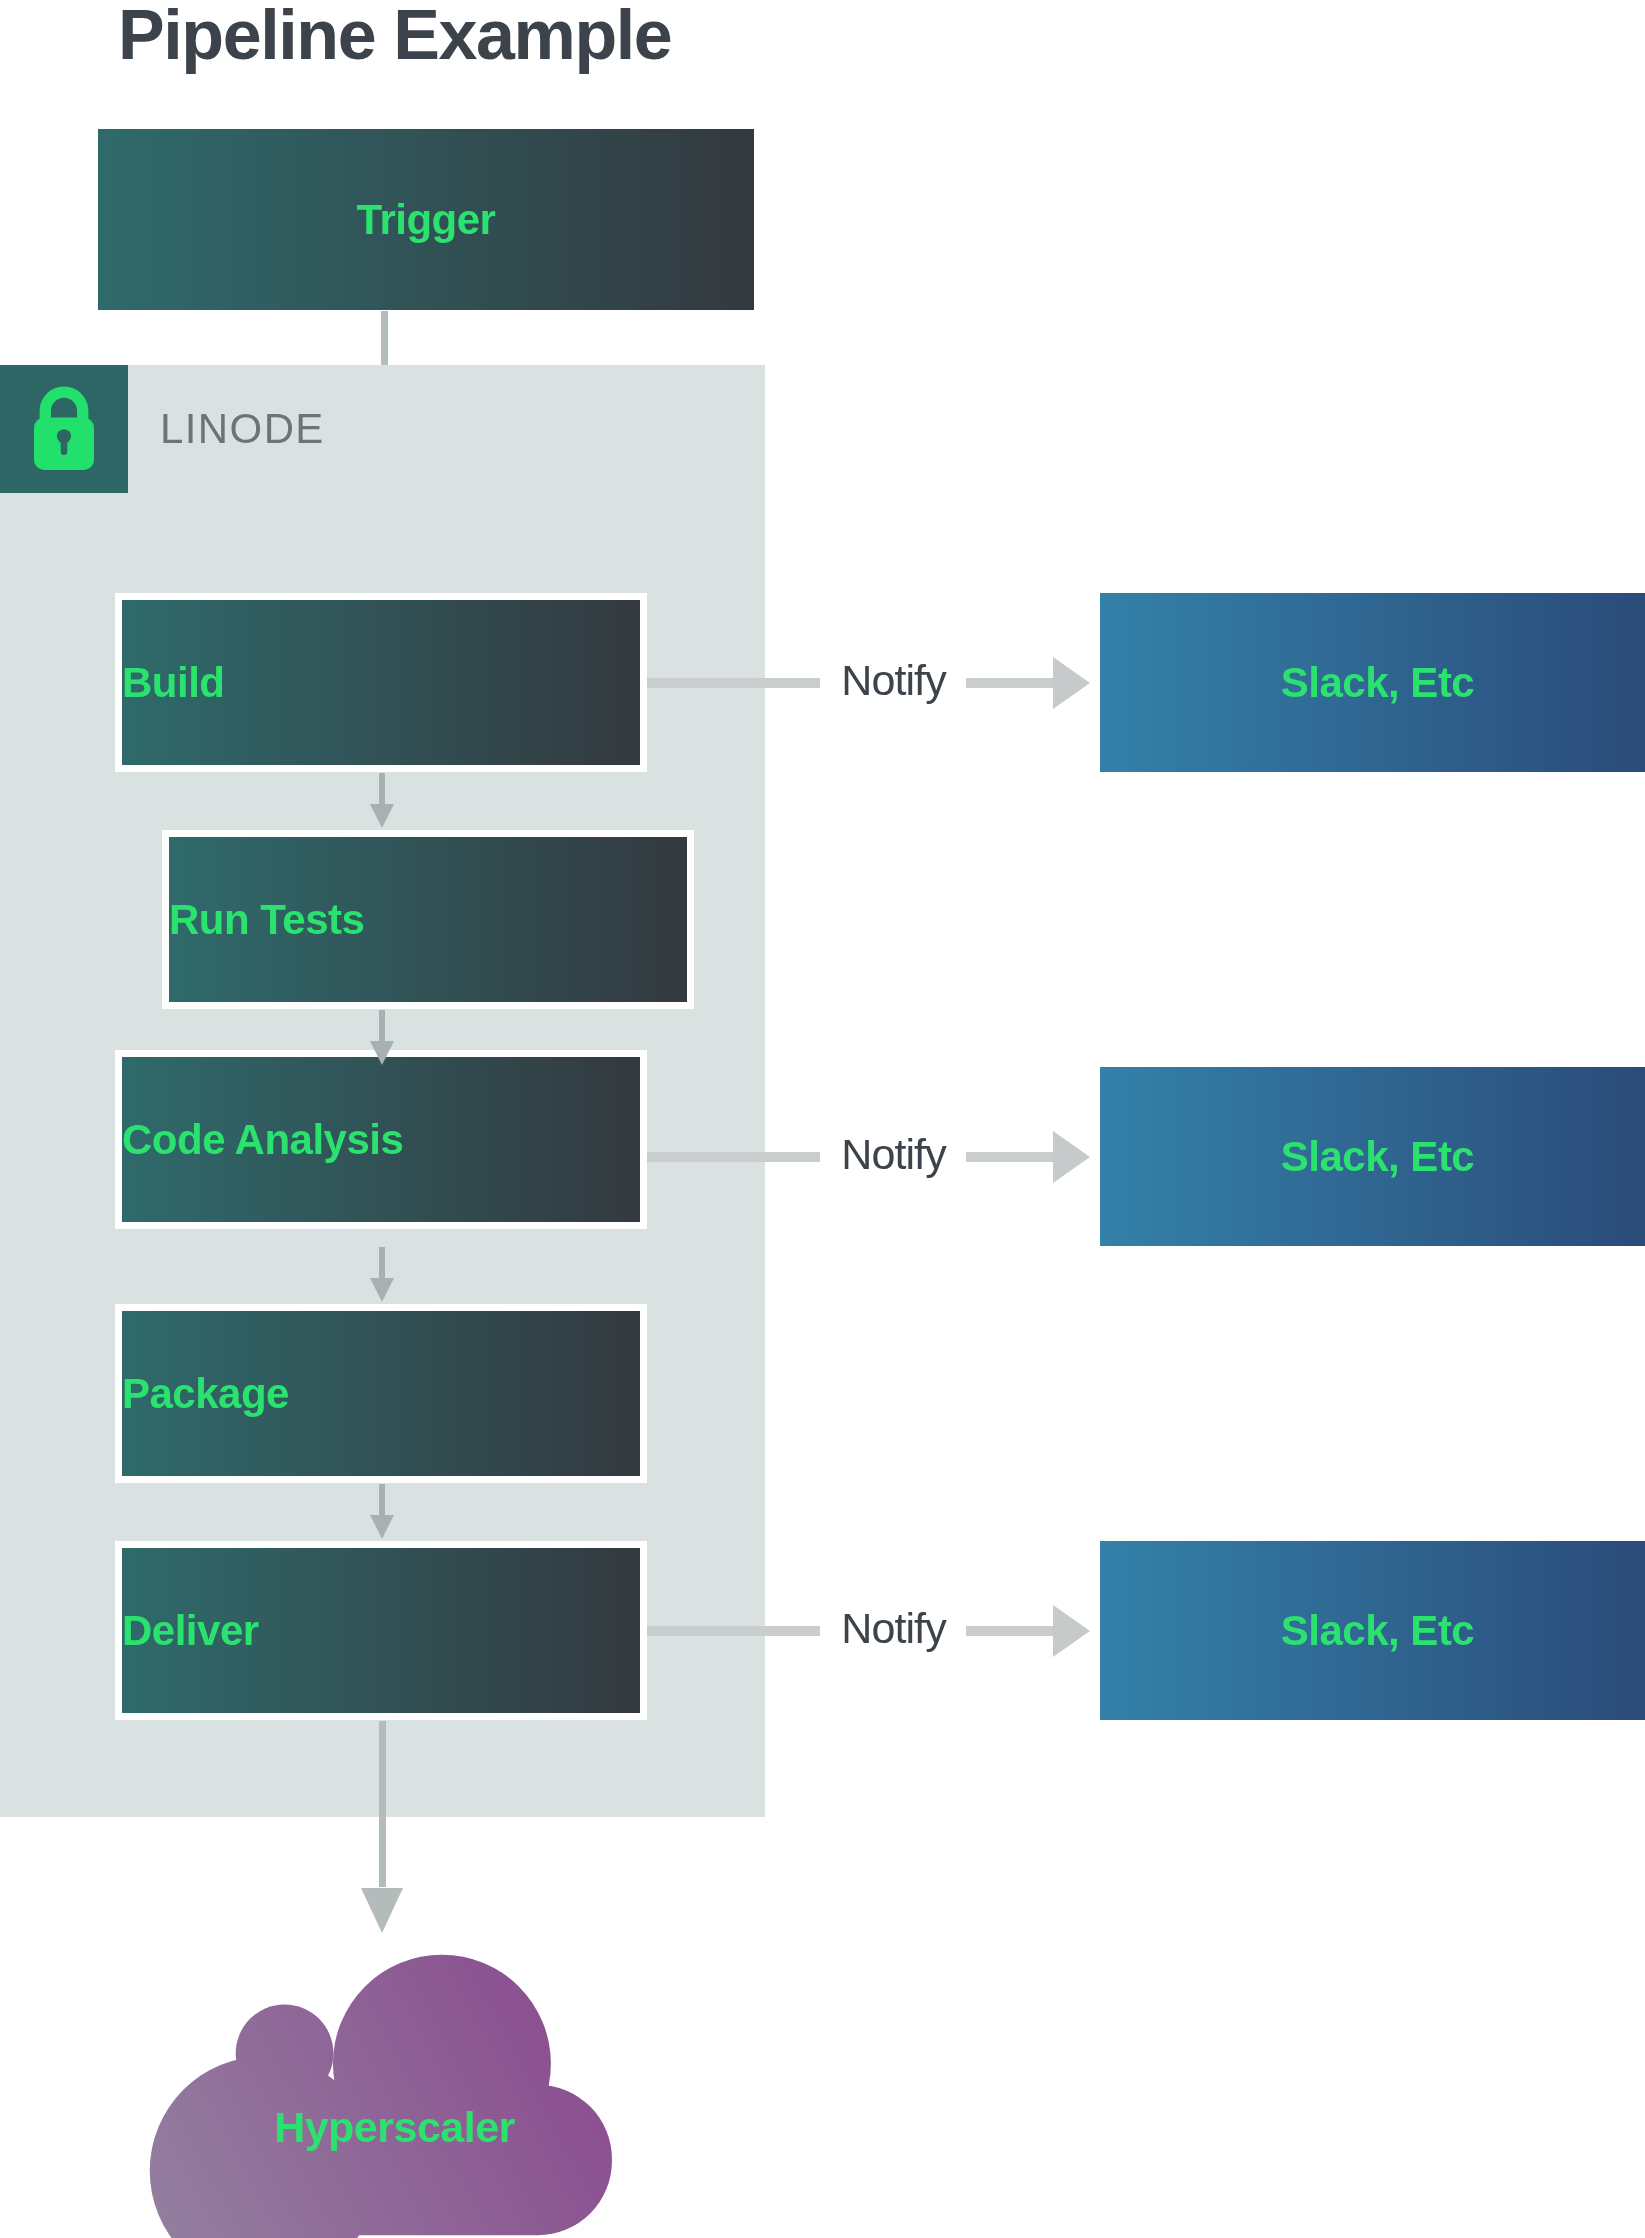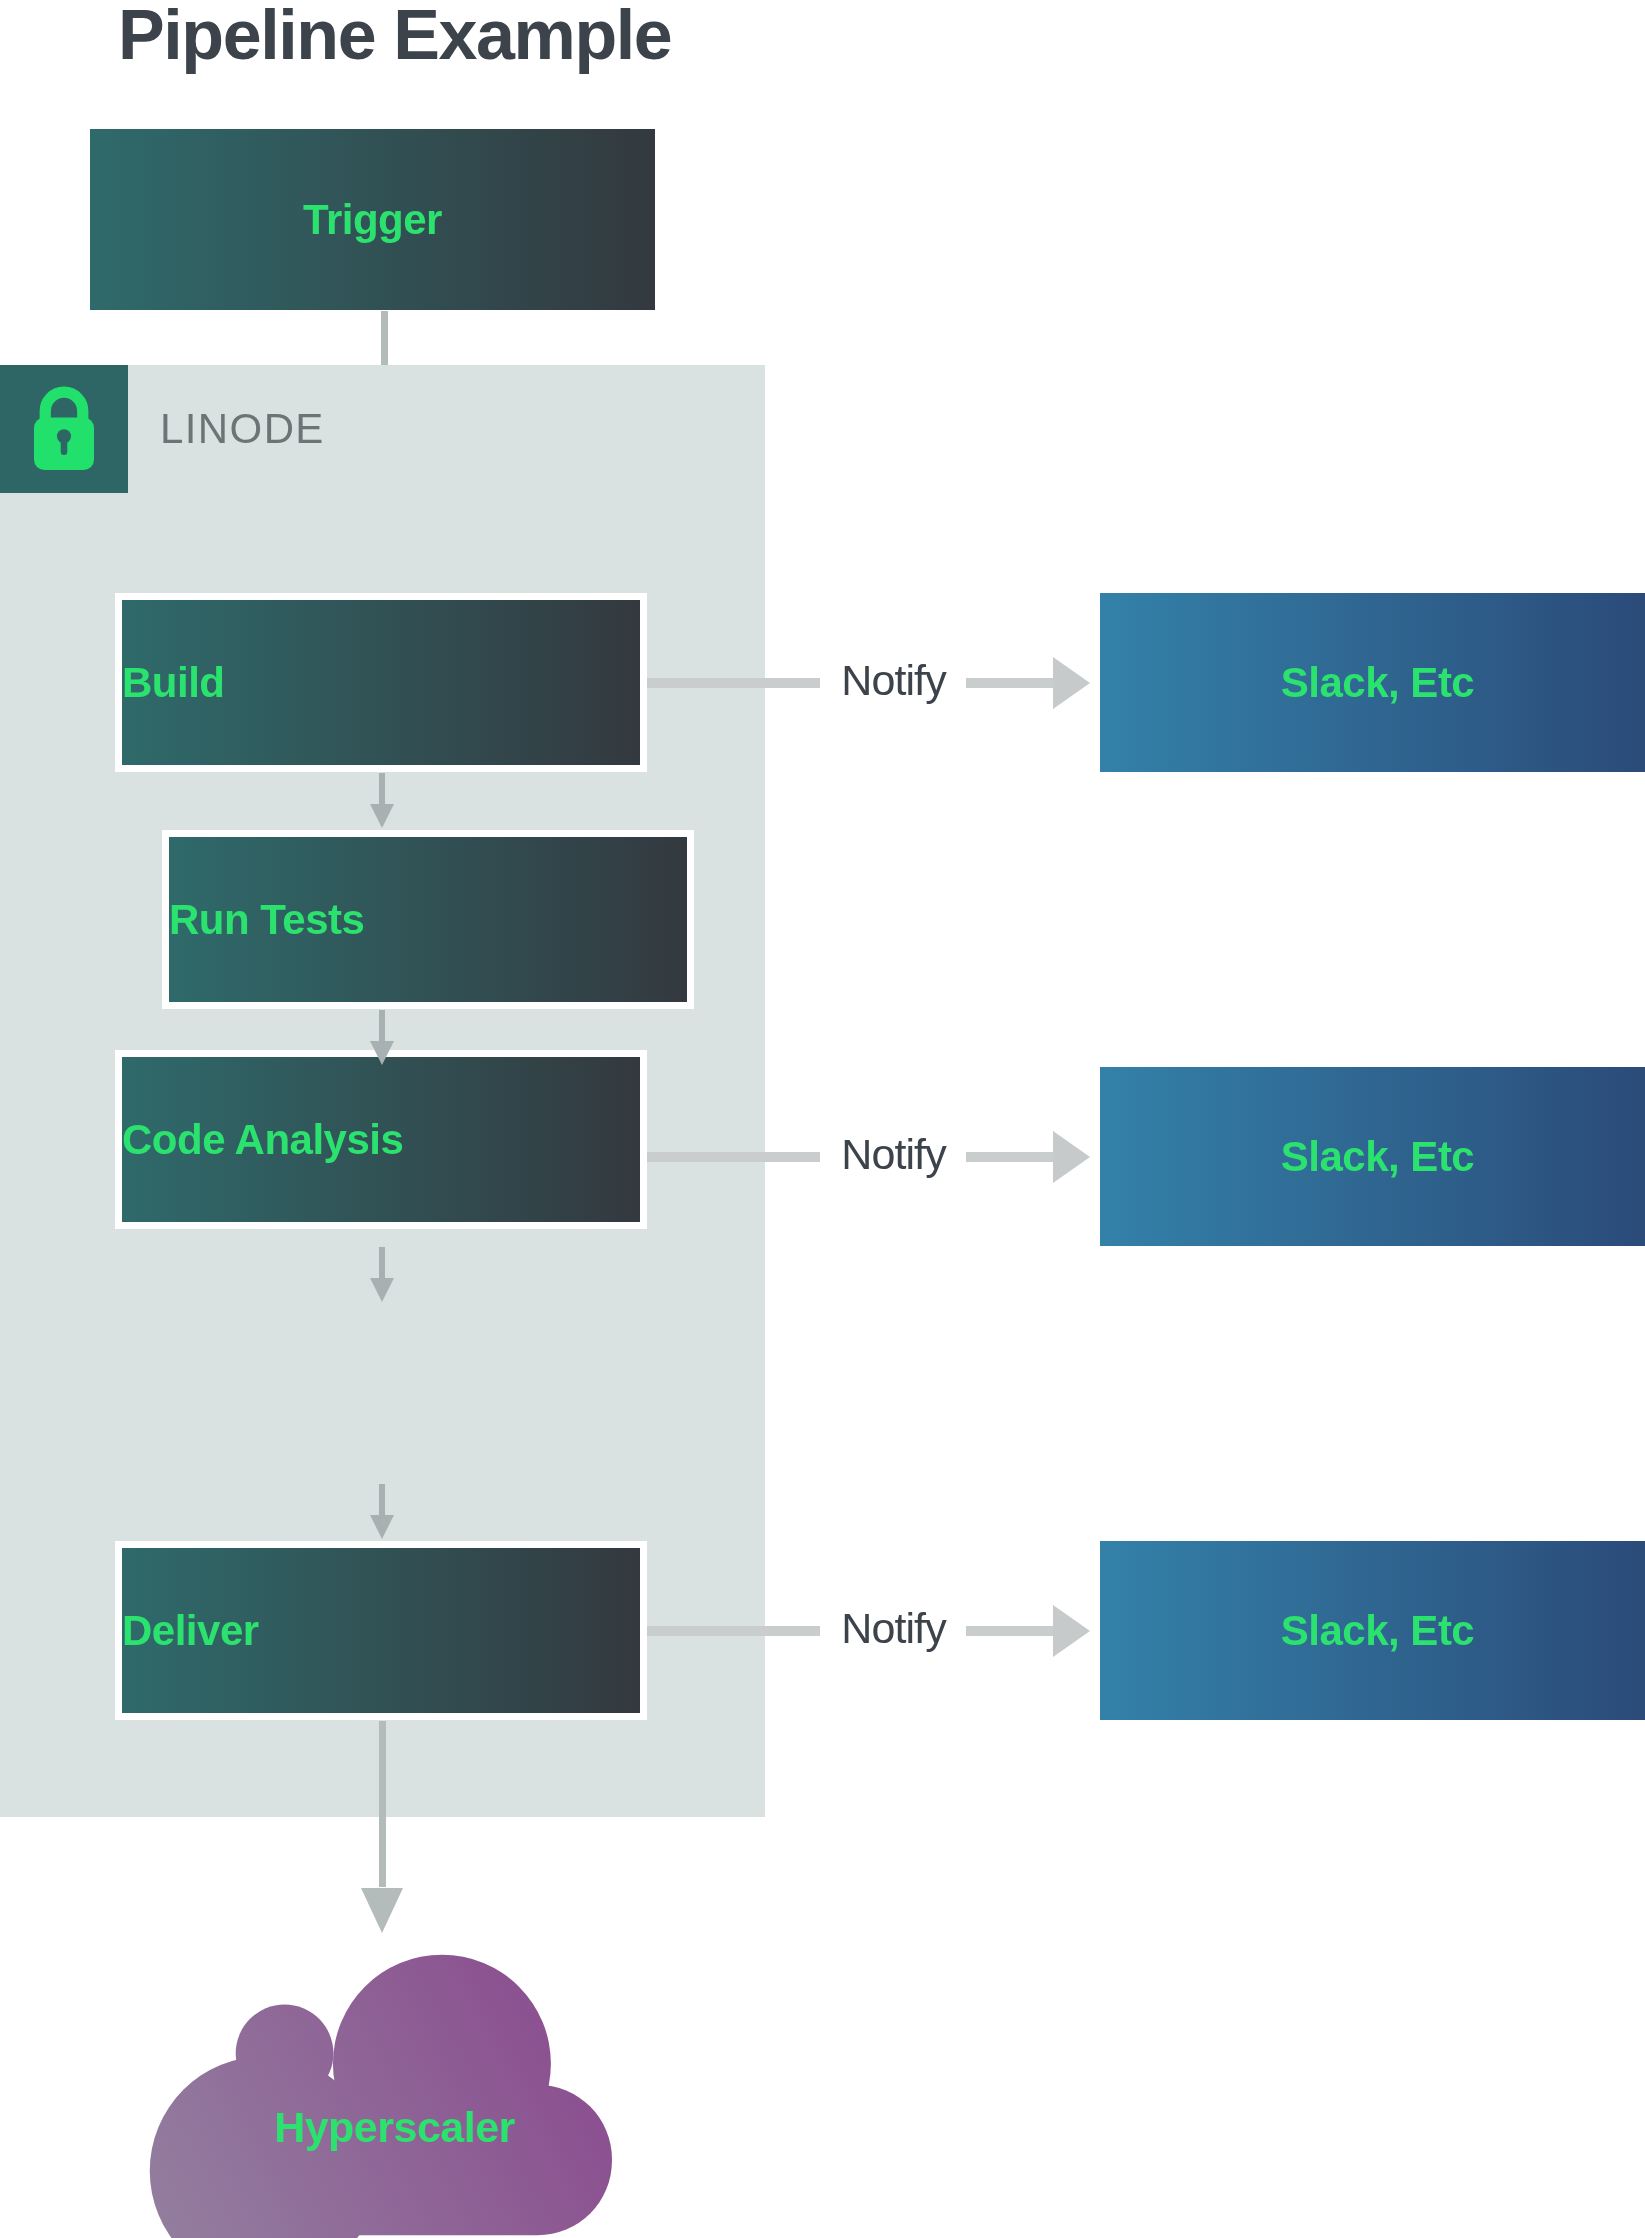--- a/index.html
+++ b/index.html
@@ -3,21 +3,21 @@
 <meta charset="utf-8">
 <style>
   html,body{margin:0;padding:0;background:#ffffff;}
   .page{position:relative;width:1645px;height:2239px;background:#ffffff;overflow:hidden;
         font-family:"Liberation Sans", sans-serif;}
 
   .title{position:absolute;left:118px;top:-4.7px;margin:0;font-size:70px;font-weight:700;
          letter-spacing:-1.4px;color:#3c434b;}
 
   
-  .trigger{position:absolute;left:90px;top:129px;width:565px;height:181px;
+  .trigger{position:absolute;left:98px;top:129px;width:656px;height:181px;
            background:linear-gradient(90deg,#2f6a6b,#33393f);
            display:flex;align-items:center;justify-content:center;}
   .stage{position:absolute;left:115px;width:532px;height:179px;background:#ffffff;
          box-sizing:border-box;padding:7px;}
   .stage-inner{width:100%;height:100%;background:linear-gradient(90deg,#2f6a6b,#33393f);
          display:flex;align-items:center;justify-content:flex-start;}
   .stage-label{color:#2ce26f;font-size:42px;font-weight:700;letter-spacing:-0.5px;}
 
   
   .band{position:absolute;left:0;top:365px;width:765px;height:1452px;background:#d9e2e0;}
@@ -81,20 +81,25 @@
   <div class="stage" style="top:830px;margin-left:47px;">
     <div class="stage-inner">
       <span class="stage-label">Run Tests</span>
     </div>
   </div>
   <div class="stage" style="top:1050px;">
     <div class="stage-inner">
       <span class="stage-label">Code Analysis</span>
     </div>
   </div>
+  <div class="stage" style="top:1304px;">
+    <div class="stage-inner">
+      <span class="stage-label">Package</span>
+    </div>
+  </div>
   <div class="stage" style="top:1541px;">
     <div class="stage-inner">
       <span class="stage-label">Deliver</span>
     </div>
   </div>
 
   <div class="vline small" style="left:379px;top:773px;height:32px;"></div>
   <div class="vhead small" style="left:370px;top:804px;"></div>
 
   <div class="vline small" style="left:379px;top:1010px;height:32px;"></div>

